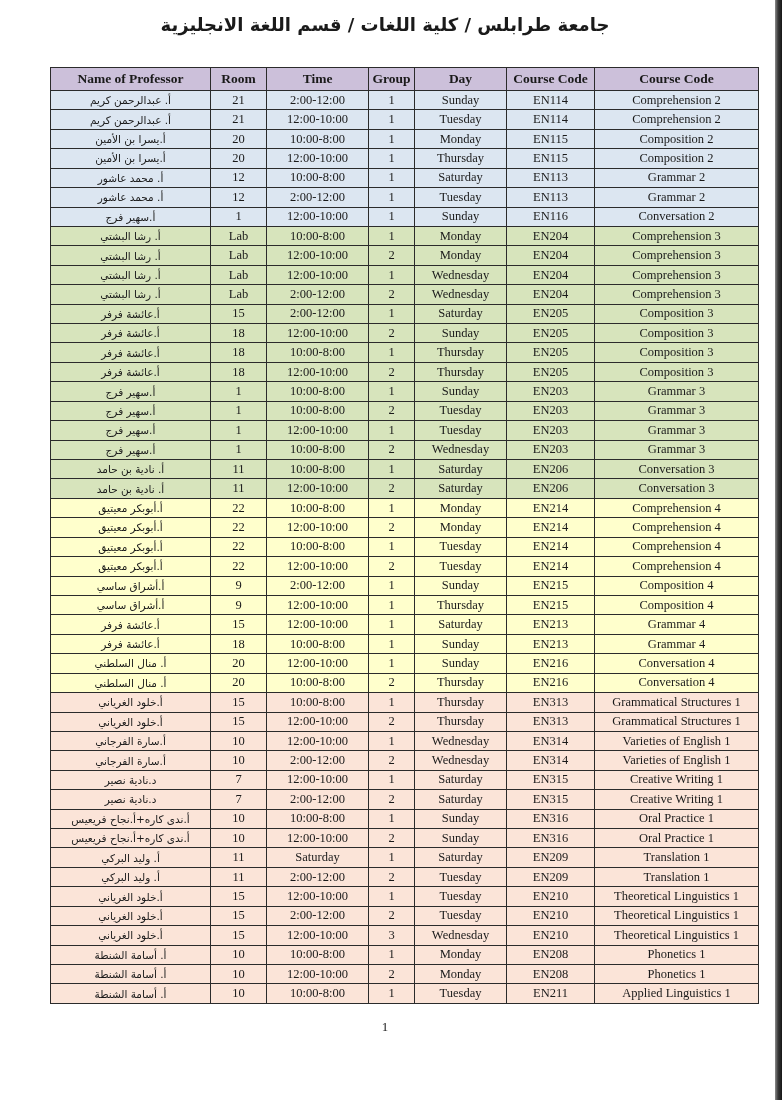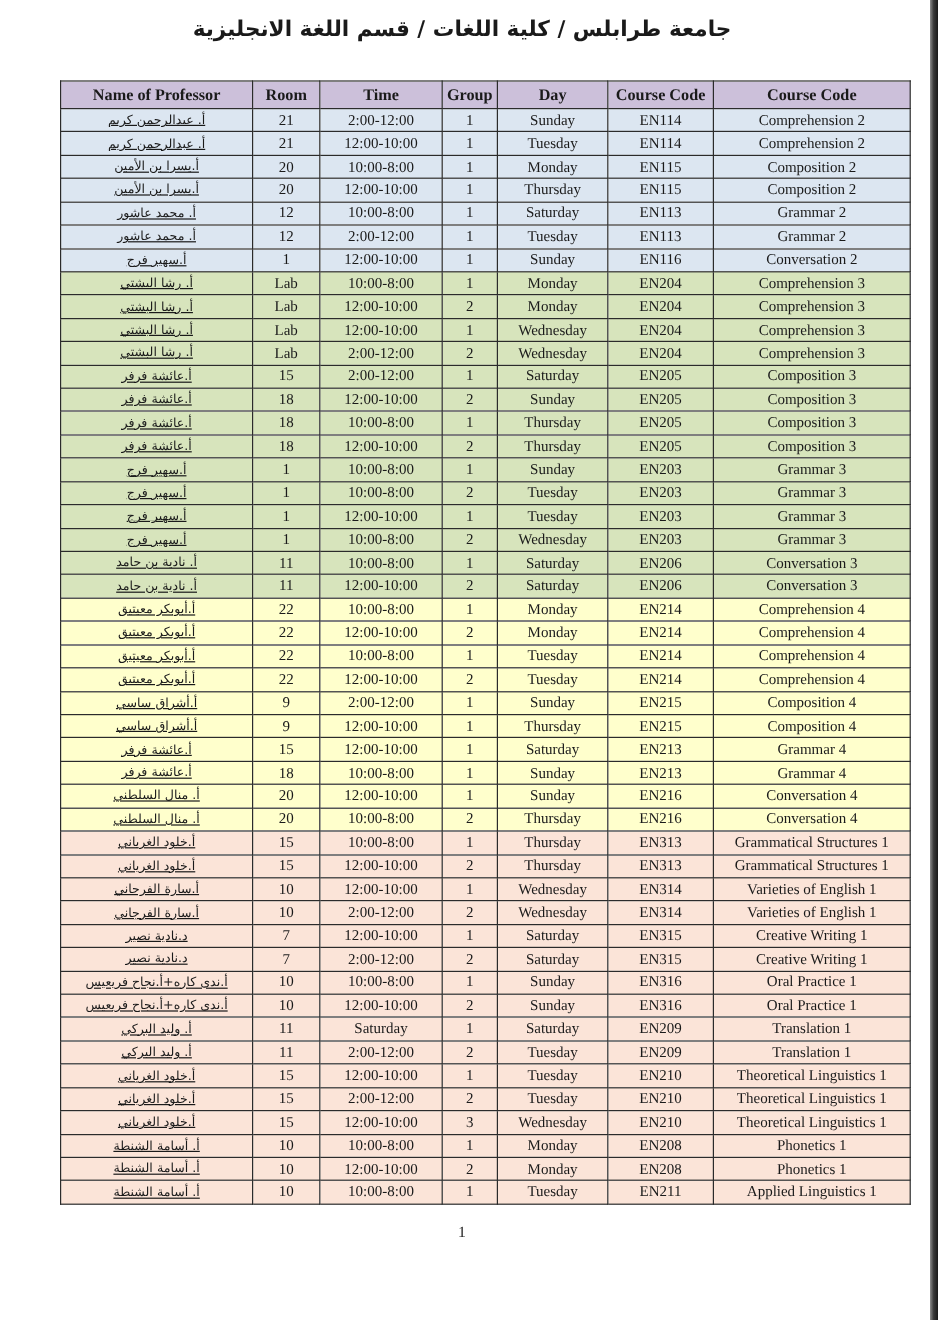--- a/index.html
+++ b/index.html
@@ -51,21 +51,20 @@
     font-size: 13.5px;
     font-weight: bold;
   }
   .schedule-table td.en {
     font-family: "Liberation Serif", serif;
     font-size: 12.5px;
   }
   .schedule-table td.ar {
     font-family: "DejaVu Sans", sans-serif;
     font-size: 10.5px;
-    text-decoration: underline;
   }
   .page-number {
     position: absolute;
     top: 1019px;
     left: 0;
     width: 770px;
     text-align: center;
     font-family: "Liberation Serif", serif;
     font-size: 13px;
   }

